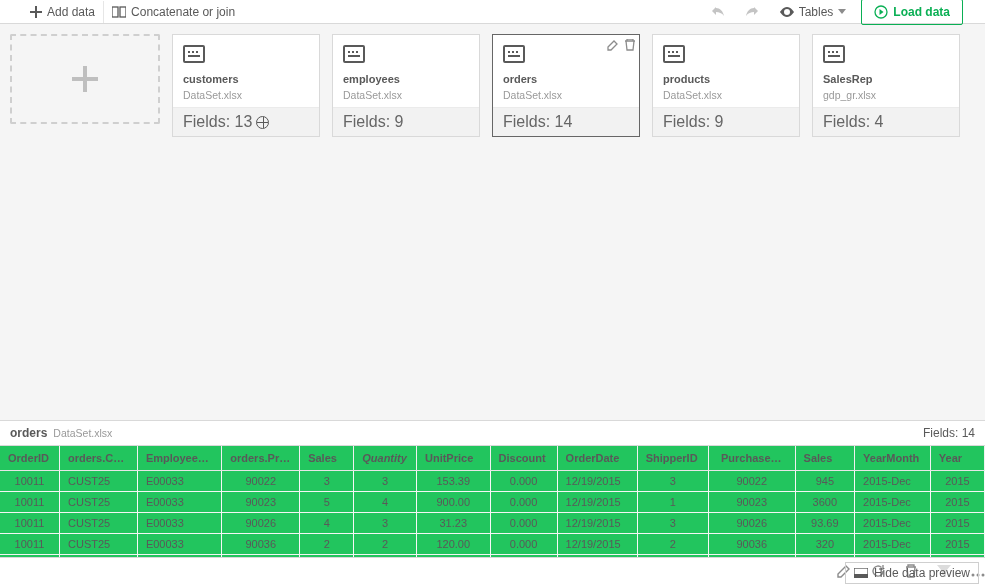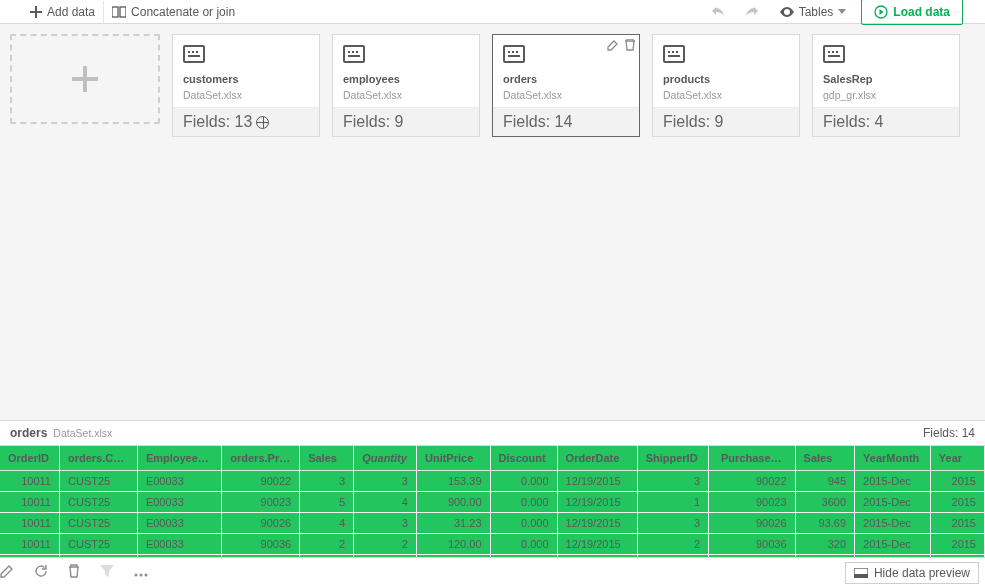--- a/index.html
+++ b/index.html
@@ -41,24 +41,24 @@
   .previewbar .left { display:flex; gap:6px; align-items:baseline;}
   .previewbar .name { font-weight:600; color:#595959;}
   .previewbar .src { color:#999; font-size:10.5px;}
   .previewbar .right { margin-left:auto; color:#595959;}
 
   
   .gridwrap { position:absolute; left:0; right:0; top:446px; bottom:30px; overflow:hidden; background:#22c55e;}
   table.grid { width:100%; border-collapse:collapse; table-layout:fixed; font-size:11px;}
   table.grid th { text-align:left; font-weight:700; color:#595959; padding:6px 8px; border-bottom:1px solid #e6e6e6; border-right:1px solid #f0f0f0; white-space:nowrap; overflow:hidden; text-overflow:ellipsis;}
   table.grid td { padding:4px 8px; border-bottom:1px solid #f5f5f5; border-right:1px solid #f7f7f7; color:#595959; white-space:nowrap; overflow:hidden;}
-  .num { text-align:right; }
-
-  
-  .actionbar { position:absolute; left:0; right:0; bottom:0; height:30px; border-top:1px solid #d9d9d9; background:#fff; display:flex; align-items:center; justify-content:flex-start; gap:20px;}
+  .num { text-align:center; }
+
+  
+  .actionbar { position:absolute; left:0; right:0; bottom:0; height:30px; border-top:1px solid #d9d9d9; background:#fff; display:flex; align-items:center; justify-content:flex-end; gap:20px;}
   .actionbar .hidebtn { position:absolute; right:6px; display:flex; align-items:center; gap:6px; border:1px solid #cfcfcf; padding:3px 8px; cursor:pointer; color:#595959;}
   .act-icon { color:#8c8c8c; cursor:pointer; }
   .act-icon.disabled { color:#cfcfcf; cursor:default;}
 </style>
 </head>
 <body>
 
 <div class="topbar">
   <div class="tb-left">
     <div class="tb-btn">

